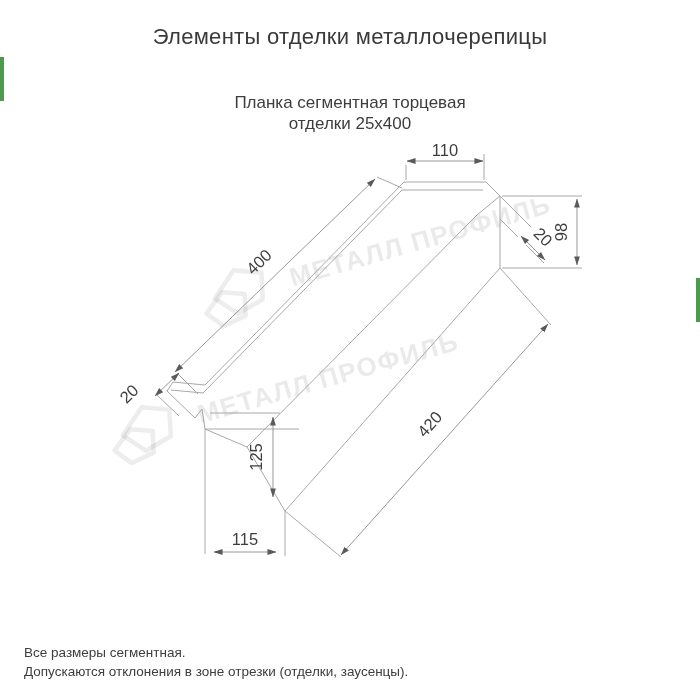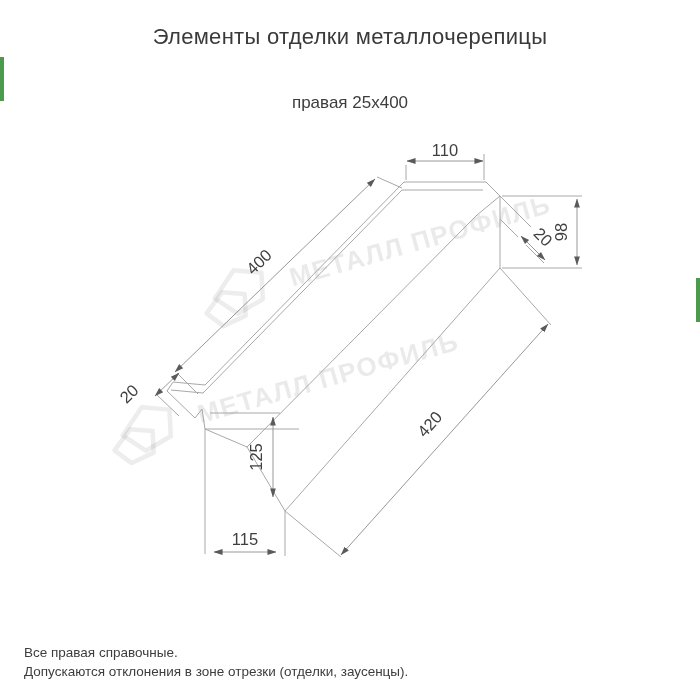--- a/index.html
+++ b/index.html
@@ -26,21 +26,22 @@
 <body>
 
 <div class="page">
 
   <div class="green-bar left"></div>
   <div class="green-bar right"></div>
 
   <h1 class="title">Элементы отделки металлочерепицы</h1>
 
   <div class="subtitle">
-    <div>правая 25x400</div>
+    <div>Планка сегментная торцевая</div>
+    <div>отделки 25x400</div>
   </div>
 
   <svg class="drawing" viewBox="0 0 700 700" xmlns="http://www.w3.org/2000/svg">
     <defs>
       <marker id="arr" viewBox="0 0 10 10" refX="9.5" refY="5" markerWidth="10" markerHeight="10" orient="auto-start-reverse">
         <path d="M0,1.8 L10,5 L0,8.2 z" fill="#5a5a5a"></path>
       </marker>
     </defs>
 
     <g transform="translate(212,318) rotate(-16)">
@@ -116,17 +117,17 @@
       <text transform="translate(539,241) rotate(45)" text-anchor="middle">20</text>
       <text transform="translate(263,266) rotate(-44)" text-anchor="middle">400</text>
       <text transform="translate(434,428) rotate(-48)" text-anchor="middle">420</text>
       <text transform="translate(133,398) rotate(-44)" text-anchor="middle">20</text>
       <text transform="translate(262,457) rotate(-90)" text-anchor="middle">125</text>
       <text x="245" y="545" text-anchor="middle">115</text>
     </g>
   </svg>
 
   <div class="footnotes">
-    <div>Все правая справочные.</div>
+    <div>Все размеры сегментная.</div>
     <div>Допускаются отклонения в зоне отрезки (отделки, заусенцы).</div>
   </div>
 
 </div>
 
 </body></html>

